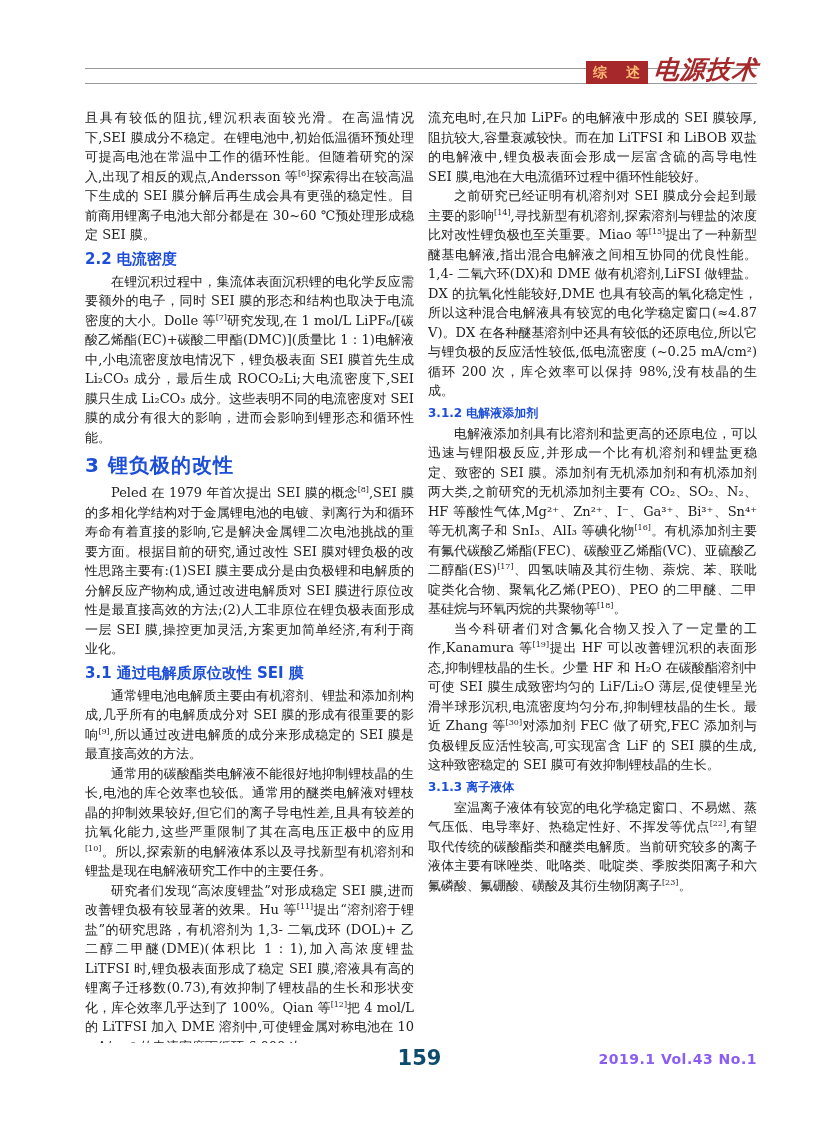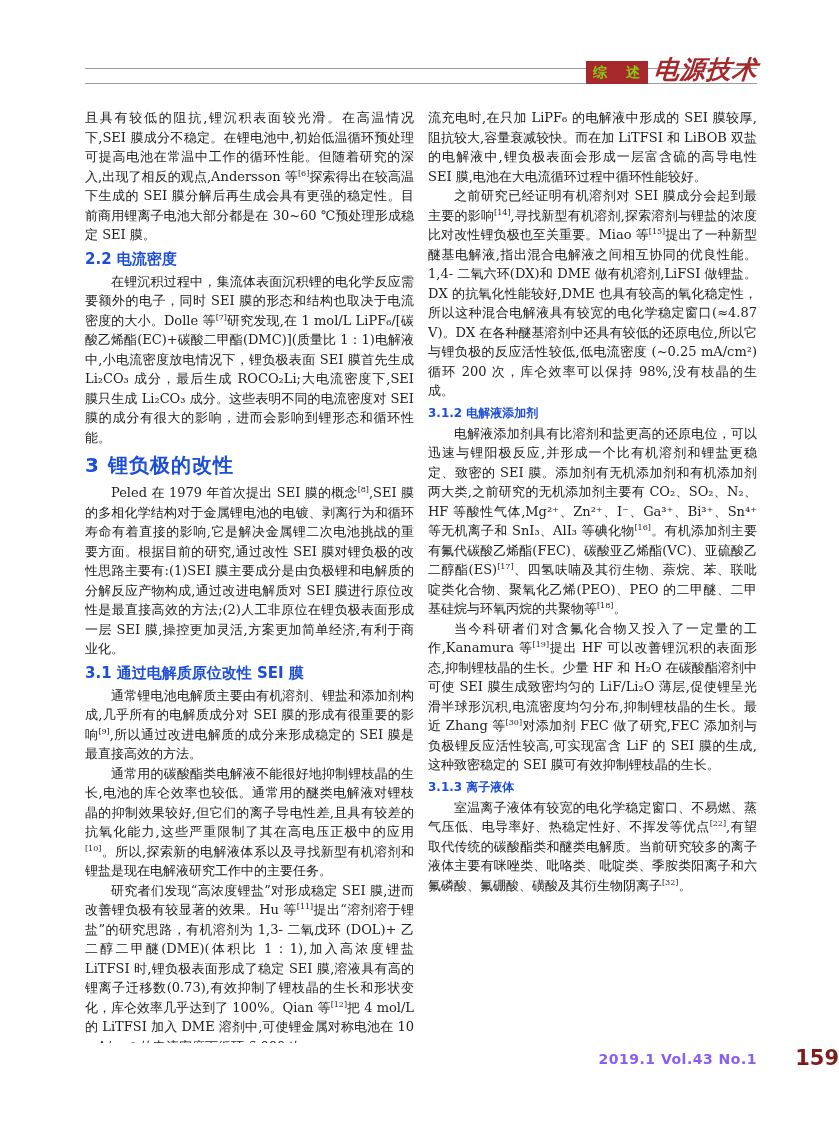--- a/index.html
+++ b/index.html
@@ -8,21 +8,21 @@
     overflow:hidden;
     font-family:"DejaVu Serif","Liberation Serif",serif;
     color:#222222;
   }
   
   .rule { position:absolute; left:85px; width:672px; height:1px; background:#9a9a9a; }
   .rule-top { top:68px; }
   .rule-bottom { top:83px; }
   .section-badge {
     position:absolute; left:586px; top:61px; width:62px; height:23px;
-    background:#a6282a; color:#84cc16;
+    background:#a6282a; color:#fdba74;
     font-family:"DejaVu Sans","Liberation Sans",sans-serif;
     font-size:14px; font-weight:bold; line-height:23px;
     text-align:center; word-spacing:12px; letter-spacing:1px;
   }
   .journal-logo {
     position:absolute; left:650px; top:55px; width:108px; height:30px;
     color:#a6282a; font-family:"DejaVu Sans","Liberation Sans",sans-serif;
     font-size:25px; font-weight:900; font-style:italic;
     letter-spacing:1px; line-height:30px; text-align:right;
     transform:skewX(-4deg); white-space:nowrap;
@@ -39,22 +39,22 @@
   sup.ref { font-size:8px; line-height:0; }
   .sec {
     font-family:"DejaVu Sans","Liberation Sans",sans-serif;
     color:#1d4ed8; font-weight:bold; text-indent:0;
   }
   h2.h-big   { font-size:20px;   line-height:27px; margin:5px 0 4px 0; letter-spacing:1px; }
   h3.h-mid   { font-size:15px;   line-height:22px; margin:3px 0 2px 0; }
   h4.h-small { font-size:12px; line-height:20px; margin:2px 0 1px 0; }
   
   .page-number {
-    position:absolute; top:1046px; left:0; width:839px; text-align:right;
-    color:#7f1d1d; font-family:"DejaVu Sans","Liberation Sans",sans-serif;
+    position:absolute; top:1046px; left:0; width:839px; text-align:center;
+    color:#0c4a6e; font-family:"DejaVu Sans","Liberation Sans",sans-serif;
     font-size:21px; font-weight:bold;
   }
   .issue-info {
     position:absolute; top:1051px; right:82px;
     color:#8b5cf6; font-family:"DejaVu Sans","Liberation Sans",sans-serif;
     font-size:14px; font-weight:bold; letter-spacing:0.5px;
   }
 </style>
 </head>
 <body>
@@ -79,20 +79,20 @@
 
   </div>
 
   <div class="col col-right">
     <p class="cont">流充电时,在只加 LiPF₆ 的电解液中形成的 SEI 膜较厚,阻抗较大,容量衰减较快。而在加 LiTFSI 和 LiBOB 双盐的电解液中,锂负极表面会形成一层富含硫的高导电性 SEI 膜,电池在大电流循环过程中循环性能较好。</p>
     <p>之前研究已经证明有机溶剂对 SEI 膜成分会起到最主要的影响<sup class="ref">[14]</sup>,寻找新型有机溶剂,探索溶剂与锂盐的浓度比对改性锂负极也至关重要。Miao 等<sup class="ref">[15]</sup>提出了一种新型醚基电解液,指出混合电解液之间相互协同的优良性能。1,4- 二氧六环(DX)和 DME 做有机溶剂,LiFSI 做锂盐。DX 的抗氧化性能较好,DME 也具有较高的氧化稳定性，所以这种混合电解液具有较宽的电化学稳定窗口(≈4.87 V)。DX 在各种醚基溶剂中还具有较低的还原电位,所以它与锂负极的反应活性较低,低电流密度 (~0.25 mA/cm²) 循环 200 次，库仑效率可以保持 98%,没有枝晶的生成。</p>
     <h4 class="sec h-small">3.1.2 电解液添加剂</h4>
     <p>电解液添加剂具有比溶剂和盐更高的还原电位，可以迅速与锂阳极反应,并形成一个比有机溶剂和锂盐更稳定、致密的 SEI 膜。添加剂有无机添加剂和有机添加剂两大类,之前研究的无机添加剂主要有 CO₂、SO₂、N₂、HF 等酸性气体,Mg²⁺、Zn²⁺、I⁻、Ga³⁺、Bi³⁺、Sn⁴⁺ 等无机离子和 SnI₃、AlI₃ 等碘化物<sup class="ref">[16]</sup>。有机添加剂主要有氟代碳酸乙烯酯(FEC)、碳酸亚乙烯酯(VC)、亚硫酸乙二醇酯(ES)<sup class="ref">[17]</sup>、四氢呋喃及其衍生物、萘烷、苯、联吡啶类化合物、聚氧化乙烯(PEO)、PEO 的二甲醚、二甲基硅烷与环氧丙烷的共聚物等<sup class="ref">[18]</sup>。</p>
     <p>当今科研者们对含氟化合物又投入了一定量的工作,Kanamura 等<sup class="ref">[19]</sup>提出 HF 可以改善锂沉积的表面形态,抑制锂枝晶的生长。少量 HF 和 H₂O 在碳酸酯溶剂中可使 SEI 膜生成致密均匀的 LiF/Li₂O 薄层,促使锂呈光滑半球形沉积,电流密度均匀分布,抑制锂枝晶的生长。最近 Zhang 等<sup class="ref">[30]</sup>对添加剂 FEC 做了研究,FEC 添加剂与负极锂反应活性较高,可实现富含 LiF 的 SEI 膜的生成,这种致密稳定的 SEI 膜可有效抑制锂枝晶的生长。</p>
     <h4 class="sec h-small">3.1.3 离子液体</h4>
-    <p>室温离子液体有较宽的电化学稳定窗口、不易燃、蒸气压低、电导率好、热稳定性好、不挥发等优点<sup class="ref">[22]</sup>,有望取代传统的碳酸酯类和醚类电解质。当前研究较多的离子液体主要有咪唑类、吡咯类、吡啶类、季胺类阳离子和六氟磷酸、氟硼酸、磺酸及其衍生物阴离子<sup class="ref">[32]</sup>。</p>
+    <p>室温离子液体有较宽的电化学稳定窗口、不易燃、蒸气压低、电导率好、热稳定性好、不挥发等优点<sup class="ref">[22]</sup>,有望取代传统的碳酸酯类和醚类电解质。当前研究较多的离子液体主要有咪唑类、吡咯类、吡啶类、季胺类阳离子和六氟磷酸、氟硼酸、磺酸及其衍生物阴离子<sup class="ref">[23]</sup>。</p>
 
   </div>
 
   <div class="page-number">159</div>
   <div class="issue-info">2019.1  Vol.43  No.1</div>
 
 </div>
 
 </body></html>

